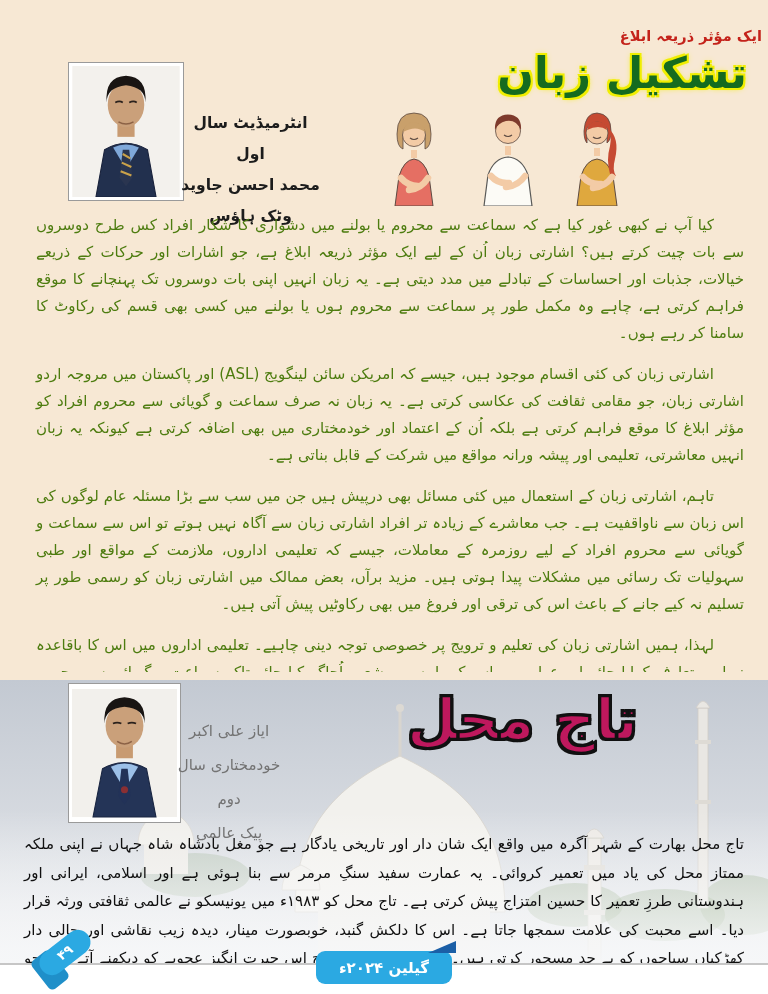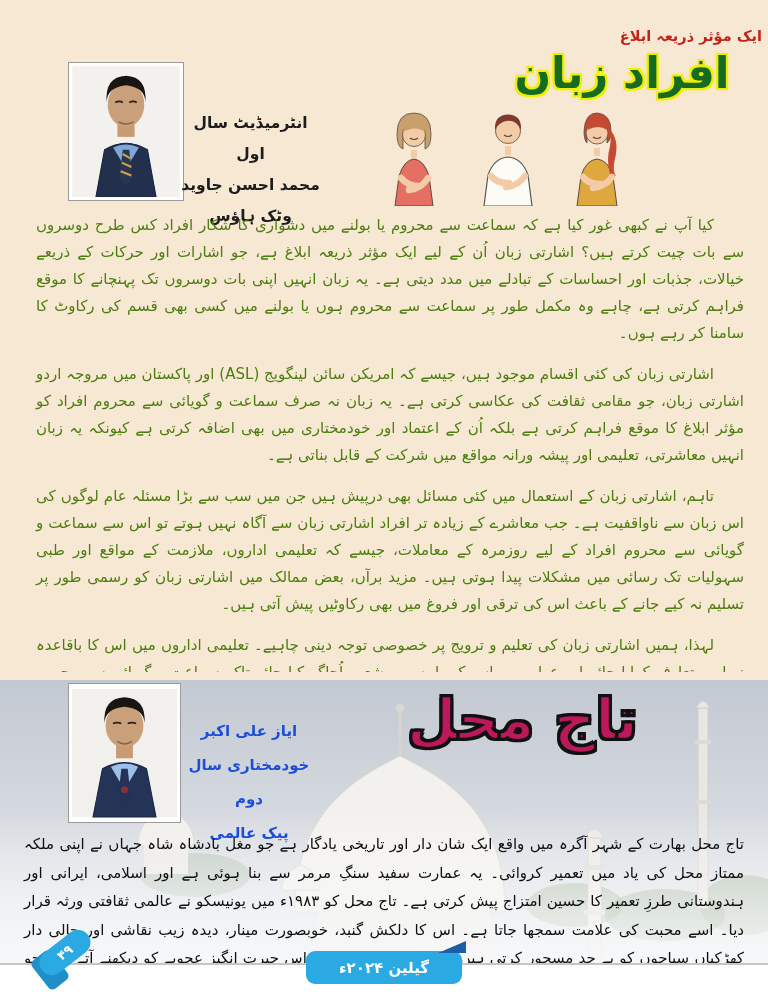--- a/index.html
+++ b/index.html
@@ -25,33 +25,33 @@
   .illustration{position:absolute;left:368px;top:104px;width:284px;height:102px;}
   .body-text{position:absolute;left:24px;right:24px;top:212px;bottom:8px;overflow:hidden;}
   .body-text p{
     margin:0 0 14px 12px;color:#4d7c0f;font-size:15px;line-height:27px;
     text-align:justify;text-indent:30px;
   }
   
   .taj-section{position:absolute;left:0;top:680px;width:768px;height:283px;overflow:hidden;}
   .taj-bg{position:absolute;left:0;top:0;width:768px;height:283px;}
   .photo-frame.second{left:68px;top:3px;width:113px;height:140px;}
-  .author-block.second{left:184px;top:34px;width:130px;color:#1d4ed8;font-size:15px;line-height:34px;font-weight:bold;}
+  .author-block.second{left:164px;top:34px;width:130px;color:#737373;font-size:15px;line-height:34px;font-weight:normal;}
   .taj-title{
     position:absolute;right:130px;top:6px;color:#be185d;font-size:57px;font-weight:900;letter-spacing:3px;
     -webkit-text-stroke:2.5px #111111;
     text-shadow:2px 2px 0 #111,-2px -2px 0 #111,2px -2px 0 #111,-2px 2px 0 #111;
   }
   .taj-text{position:absolute;left:24px;right:24px;top:150px;}
   .taj-text p{margin:0;color:#101010;font-size:15px;line-height:28.5px;text-align:justify;text-indent:0;}
   
   .footer-rule{position:absolute;left:0;top:963px;width:768px;height:2px;background:#c6c6c6;}
   .footer-ribbon{
     position:absolute;left:50%;top:951px;transform:translateX(-50%);
-    width:156px;height:33px;background:#2ba9e2;border-radius:9px;
+    width:136px;height:33px;background:#2ba9e2;border-radius:9px;
     display:flex;align-items:center;justify-content:center;z-index:3;
   }
   .footer-ribbon .fold{
     position:absolute;right:-4px;top:-10px;width:0;height:0;
     border-bottom:12px solid #1b5fa6;border-left:28px solid transparent;
   }
   .footer-ribbon .label{color:#ffffff;font-size:15px;font-weight:bold;}
   .page-badge{position:absolute;left:28px;top:932px;width:78px;height:62px;z-index:3;}
   .page-badge .tail{
     position:absolute;left:4px;top:26px;width:36px;height:24px;border-radius:5px;
@@ -87,21 +87,21 @@
     </div>
 
     <div class="author-block first">
       <div>انٹرمیڈیٹ سال اول</div>
       <div>محمد احسن جاوید</div>
       <div>وٹک ہاؤس</div>
     </div>
 
     <div class="header-block">
       <div class="tagline">ایک مؤثر ذریعہ ابلاغ</div>
-      <div class="main-title">افراد زبان</div>
+      <div class="main-title">تشکیل زبان</div>
     </div>
 
     <div class="illustration">
       <svg viewBox="0 0 284 102" width="284" height="102" aria-hidden="true">
 
         <g>
           <path d="M27 102 L31 72 Q36 56 46 55 Q56 56 61 72 L65 102 Z" fill="#e56f63" stroke="#5c4a42" stroke-width="1"></path>
           <path d="M29 30 Q29 9 46 9 Q63 9 63 30 Q63 43 57 45 L57 31 Q46 22 35 31 L35 45 Q29 43 29 30 Z" fill="#c9a06b" stroke="#5c4a42" stroke-width="0.8"></path>
           <circle cx="46" cy="31" r="11.5" fill="#f3cba6" stroke="#5c4a42" stroke-width="0.8"></circle>
           <path d="M35 28 Q37 18 46 18.5 Q57 19 57 28 Q48 21 35 28 Z" fill="#c9a06b"></path>

